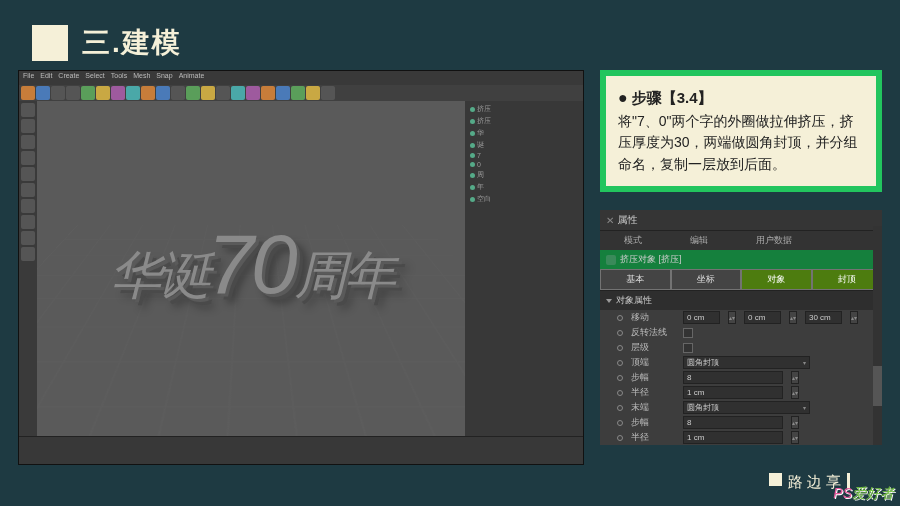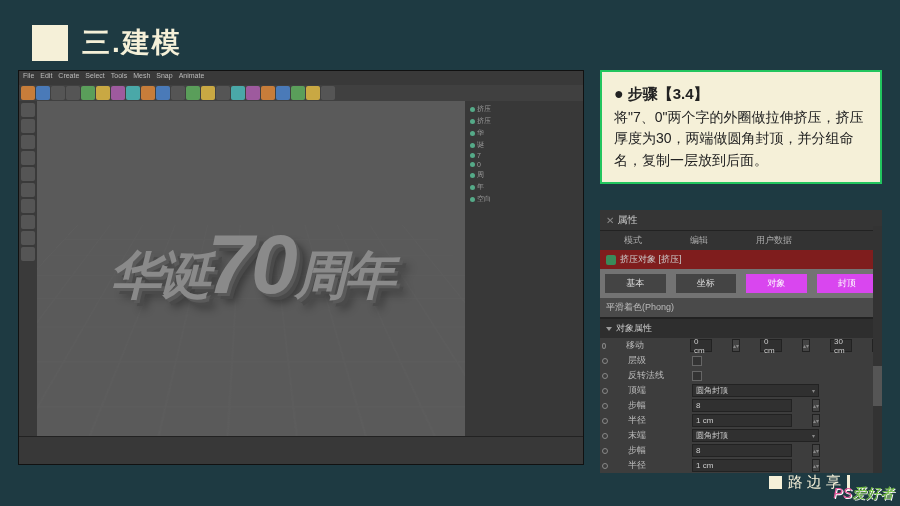--- a/index.html
+++ b/index.html
@@ -10,54 +10,54 @@
 .main-area{position:absolute;top:70px;left:18px;width:566px;height:395px;background:#333;border:1px solid #111}
 .c4d-menubar{height:14px;background:#393939;display:flex;padding:1px 4px;gap:6px;font-size:7px;color:#bbb}
 .c4d-toolbar{height:16px;background:#404040;display:flex;align-items:center;padding:0 2px;gap:1px}
 .tool-icon{width:14px;height:14px;background:#555;border-radius:2px;display:inline-block}
 .ti-o{background:#c77d3a}.ti-b{background:#4a7ab8}.ti-g{background:#5a9e5a}.ti-y{background:#c9a843}.ti-p{background:#9e5a9e}.ti-c{background:#4aa8a8}
 .c4d-body{display:flex;height:calc(100% - 58px)}
 .left-tools{width:18px;background:#3a3a3a;display:flex;flex-direction:column;gap:2px;padding:2px}
 .lt-icon{width:14px;height:14px;background:#555;border-radius:2px}
 .viewport{flex:1;background:#5a5a5a;position:relative;overflow:hidden}
 .viewport-grid{position:absolute;inset:0;background:linear-gradient(#666 1px,transparent 1px) 0 0/40px 40px,linear-gradient(90deg,#666 1px,transparent 1px) 0 0/40px 40px;opacity:.15;transform:perspective(400px) rotateX(60deg) translateY(60px);transform-origin:center}
-.model3d{position:absolute;left:50%;top:50%;transform:translate(-50%,-55%);font-size:52px;font-weight:700;color:#8a8a8a;text-shadow:3px 3px 0 #5a5a5a,6px 6px 0 #4a4a4a,9px 9px 8px rgba(0,0,0,.4);font-style:italic;letter-spacing:-3px;white-space:nowrap}
+.model3d{position:absolute;left:50%;top:50%;transform:translate(-50%,-55%);font-size:52px;font-weight:400;color:#8a8a8a;text-shadow:3px 3px 0 #5a5a5a,6px 6px 0 #4a4a4a,9px 9px 8px rgba(0,0,0,.4);font-style:italic;letter-spacing:-3px;white-space:nowrap}
 .model3d .big{font-size:84px}
 .right-panel{width:118px;background:#383838;font-size:7px;color:#999;padding:2px}
 .rp-row{padding:1px 3px;display:flex;align-items:center;gap:2px}
 .rp-bullet{width:5px;height:5px;border-radius:50%;background:#5a8;display:inline-block}
 .c4d-timeline{height:28px;background:#383838;border-top:1px solid #222}
-.note-box{position:absolute;top:70px;right:18px;width:282px;background:#f5f0d8;border:2px solid #22c55e;padding:10px 12px;color:#222;font-size:14px;line-height:1.55}
+.note-box{position:absolute;top:70px;right:18px;width:282px;background:#f5f0d8;border:6px solid #22c55e;padding:10px 12px;color:#222;font-size:14px;line-height:1.55}
 .note-box .step{font-weight:bold;font-size:15px}
 .note-box .bullet{font-size:16px;margin-right:4px}
 .attrib{position:absolute;top:210px;right:18px;width:282px;background:#3d3d3d;color:#ccc;font-size:10px}
 .attrib-hdr{background:#353535;padding:3px 6px;border-bottom:1px solid #222;display:flex;align-items:center;gap:3px}
 .attrib-tabs-top{display:flex;background:#333;font-size:9px}
 .attrib-tabs-top span{padding:3px 24px;color:#aaa}
-.attrib-obj{background:#7f1d1d;padding:3px 6px;display:flex;align-items:center;gap:4px;font-size:9px}
+.attrib-obj{background:#15803d;padding:3px 6px;display:flex;align-items:center;gap:4px;font-size:9px}
 .obj-icon{width:10px;height:10px;background:#3a8a5a;border-radius:2px}
 .attrib-tabs{display:flex;background:#444}
-.attrib-tab{flex:1;text-align:center;padding:3px 16px;font-size:9px;border:5px solid #737373;color:#ddd}
-.attrib-tab.active{background:#d946ef;color:#fff}
+.attrib-tab{flex:1;text-align:center;padding:3px 16px;font-size:9px;border:1px solid #737373;color:#ddd}
+.attrib-tab.active{background:#4d7c0f;color:#fff}
 .phong-row{background:#4a4a4a;padding:3px 6px;font-size:9px;color:#bbb;border-bottom:1px solid #222}
 .section-hdr{background:#2e2e2e;padding:3px 6px;font-size:9px;color:#ccc;display:flex;align-items:center;gap:4px;border-top:1px solid #222}
 .tri{width:0;height:0;border-left:4px solid #999;border-top:3px solid transparent;border-bottom:3px solid transparent}
 .tri.down{border-left:3px solid transparent;border-right:3px solid transparent;border-top:4px solid #999;border-bottom:none}
-.attr-row{display:flex;align-items:center;padding:1px 2px;gap:20px;font-size:9px}
+.attr-row{display:flex;align-items:center;padding:1px 17px;gap:8px;font-size:9px}
 .attr-bullet{width:6px;height:6px;border-radius:50%;border:1px solid #888;display:inline-block}
 .attr-label{min-width:44px;color:#bbb}
 .attr-input{background:#303030;border:1px solid #222;color:#ccc;padding:0 3px;height:13px;font-size:8px;display:inline-flex;align-items:center}
 .attr-input.w1{width:37px}.attr-input.w2{width:100px}
 .spin{width:8px;height:13px;background:#444;border:1px solid #222;font-size:6px;display:flex;flex-direction:column;justify-content:center;align-items:center;color:#888}
 .checkbox{width:10px;height:10px;border:1px solid #666;background:#333;display:inline-block}
 .dropdown{background:#303030;border:1px solid #222;color:#ccc;padding:0 3px;height:13px;font-size:8px;display:inline-flex;align-items:center;justify-content:space-between;width:127px}
 .dd-arrow{font-size:6px;color:#888}
 .scrollbar{position:absolute;right:0;top:16px;bottom:0;width:9px;background:#333}
 .scrollbar-thumb{width:100%;height:40px;background:#555;margin-top:140px}
-.footer{position:absolute;bottom:14px;right:50px;color:#f5f0d8;font-size:15px;display:flex;align-items:center;gap:6px}
+.footer{position:absolute;bottom:14px;right:50px;color:#f5f0d8;font-size:15px;display:flex;gap:6px}
 .footer-sq{width:13px;height:13px;background:#f5f0d8}
 .footer-bar{width:3px;height:16px;background:#f5f0d8}
 .watermark{position:absolute;bottom:3px;right:6px;font-size:14px;color:#7ac843;font-style:italic;font-weight:normal;text-shadow:1px 1px 0 #fff}
 .watermark .ps{color:#e85a9e}
 </style>
 </head>
 <body>
 
 <div class="header">
   <div class="header-sq"></div>
@@ -175,44 +175,43 @@
   <div class="attrib-obj">
     <span class="obj-icon"></span>
     <span>挤压对象 [挤压]</span>
   </div>
   <div class="attrib-tabs">
     <div class="attrib-tab">基本</div>
     <div class="attrib-tab">坐标</div>
     <div class="attrib-tab active">对象</div>
     <div class="attrib-tab active">封顶</div>
   </div>
-  <div class="phong-row">平滑着色(Phong)</div>
 
   <div class="section-hdr">
       <span class="tri down"></span>
       <span>对象属性</span>
     </div>
   <div class="attr-row">
     <span class="attr-bullet"></span>
       <span class="attr-label">移动</span>
     <span class="attr-input w1">0 cm</span>
       <span class="spin">▴▾</span>
     <span class="attr-input w1">0 cm</span>
       <span class="spin">▴▾</span>
     <span class="attr-input w1">30 cm</span>
       <span class="spin">▴▾</span>
   </div>
   <div class="attr-row">
       <span class="attr-bullet"></span>
+      <span class="attr-label">反转法线</span>
+      <span class="checkbox"></span>
+    </div>
+  <div class="attr-row">
+      <span class="attr-bullet"></span>
       <span class="attr-label">层级</span>
-      <span class="checkbox"></span>
-    </div>
-  <div class="attr-row">
-      <span class="attr-bullet"></span>
-      <span class="attr-label">反转法线</span>
       <span class="checkbox"></span>
     </div>
 
   <div class="attr-row">
       <span class="attr-bullet"></span>
       <span class="attr-label">顶端</span>
       <span class="dropdown">
         <span>圆角封顶</span>
         <span class="dd-arrow">▾</span>
       </span>

